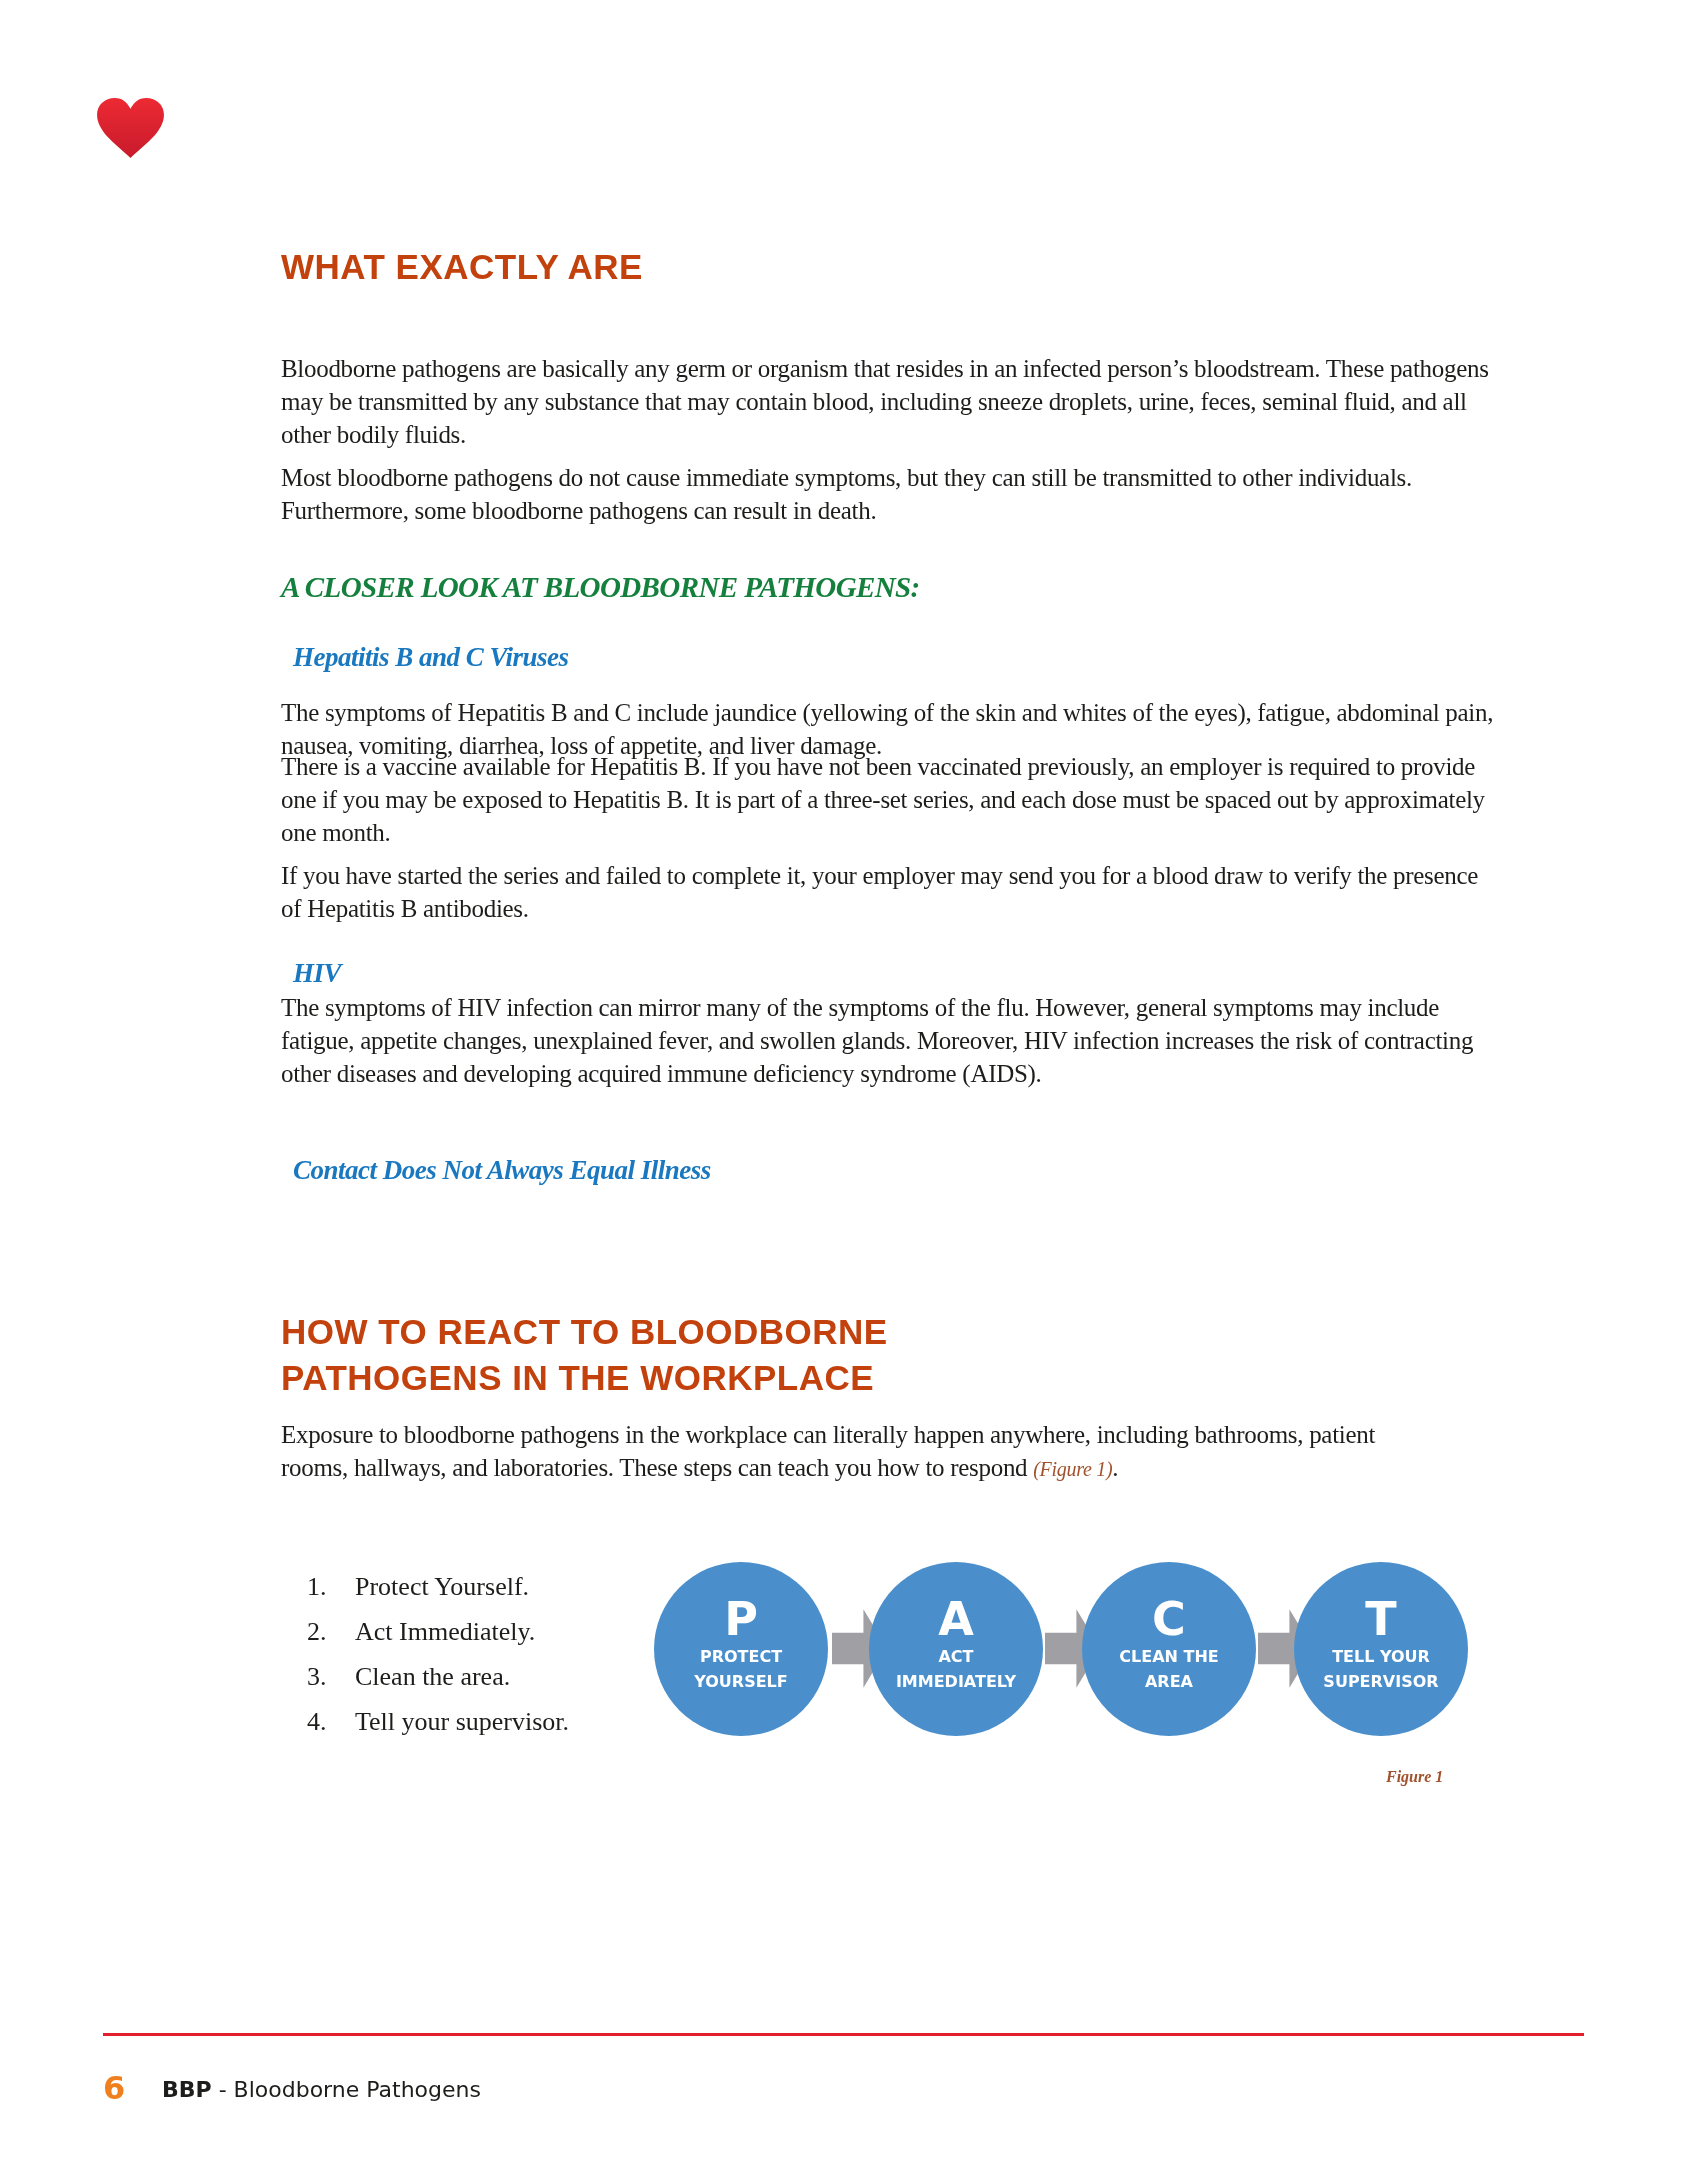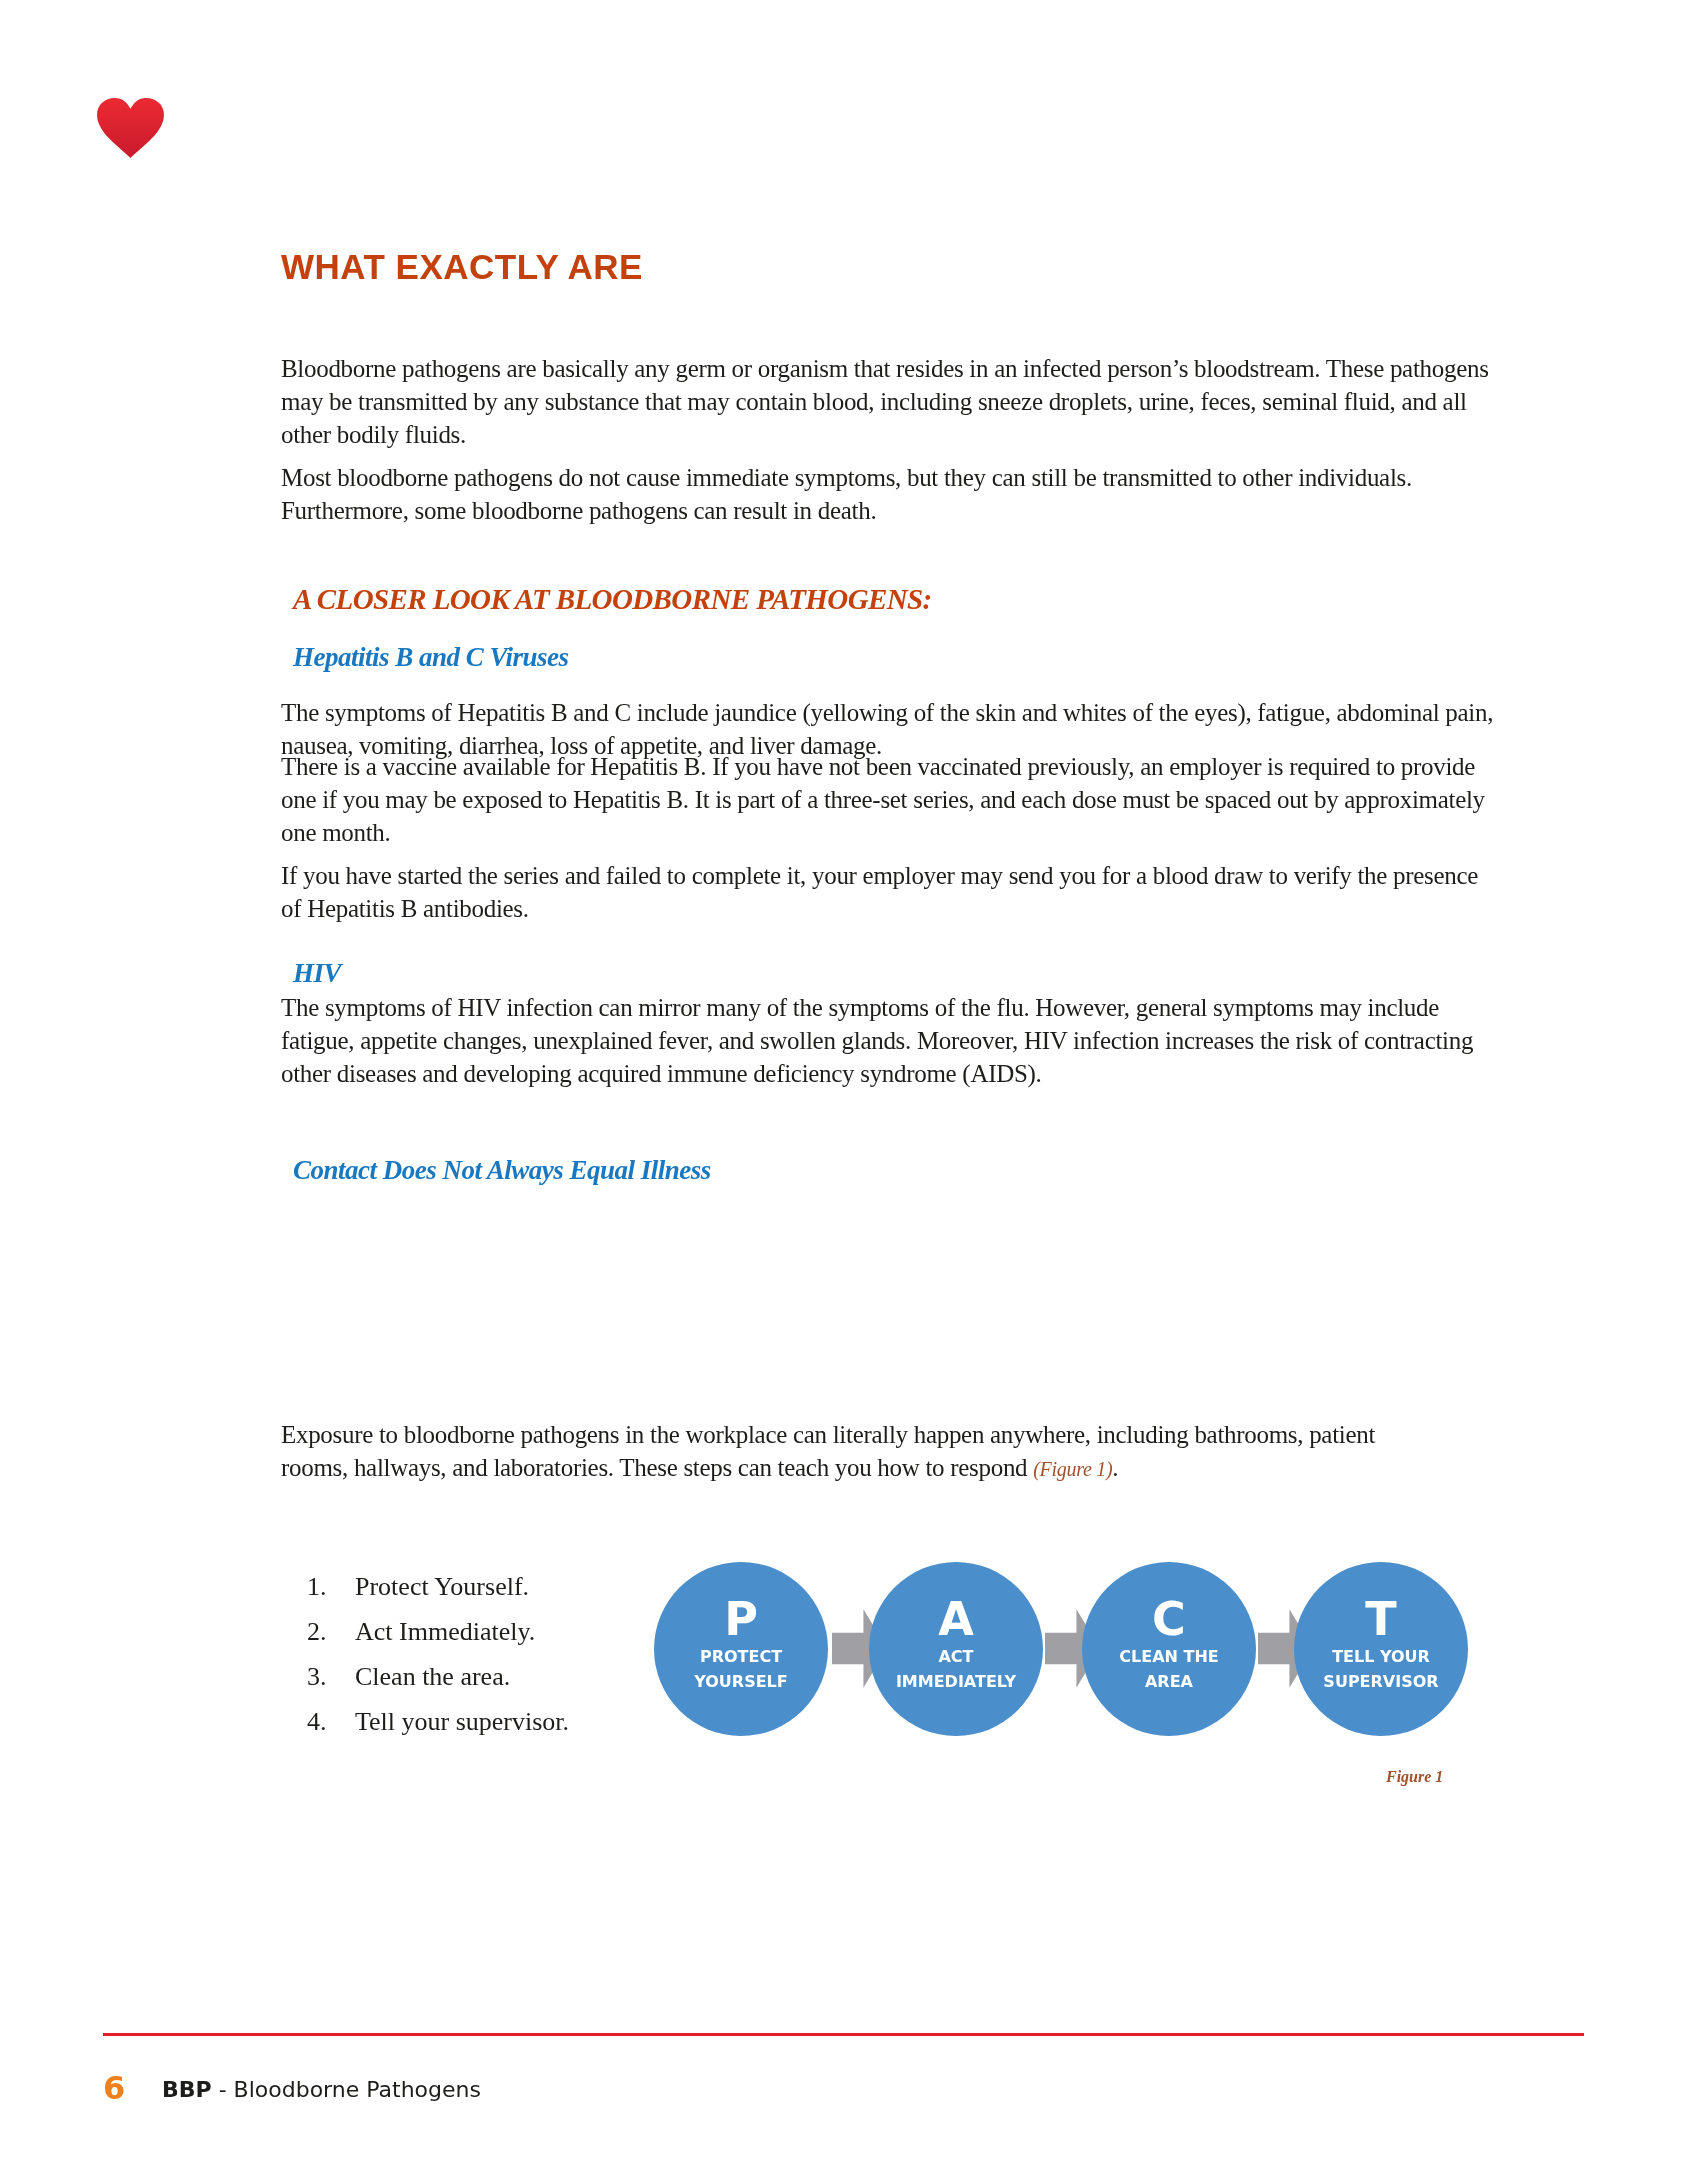--- a/index.html
+++ b/index.html
@@ -12,23 +12,23 @@
     position: absolute; left: 281px; width: 1188px; margin: 0;
     font-family: "Liberation Sans", sans-serif; font-weight: bold;
     color: #c2410c; font-size: 35px; line-height: 46px; letter-spacing: 0.5px;
   }
   .body-text {
     position: absolute; left: 281px; width: 1218px; margin: 0;
     font-family: "Liberation Serif", serif; color: #1d1d1b;
     font-size: 25px; line-height: 33px; letter-spacing: -0.3px;
   }
   .h2 {
-    position: absolute; left: 281px; margin: 12px;
+    position: absolute; left: 281px; margin: 0;
     font-family: "Liberation Serif", serif; font-weight: bold; font-style: italic;
-    color: #c2410c; font-size: 29px; line-height: 36px; letter-spacing: -0.6px;
+    color: #15803d; font-size: 29px; line-height: 36px; letter-spacing: -0.6px;
   }
   .h3 {
     position: absolute; left: 281px; margin: 12px;
     font-family: "Liberation Serif", serif; font-weight: bold; font-style: italic;
     color: #1978bf; font-size: 27px; line-height: 34px; letter-spacing: -0.5px;
   }
   .figref { font-style: italic; color: #a0522d; font-size: 20px; }
 
   .steps-list {
     position: absolute; left: 307px; top: 1564px; margin: 0; padding: 0; list-style: none;
@@ -91,20 +91,24 @@
   <h3 class="h3" style="top:628px;">Hepatitis B and C Viruses</h3>
   <p class="body-text" style="top:696px;">The symptoms of Hepatitis B and C include jaundice (yellowing of the skin and whites of the eyes), fatigue, abdominal pain, nausea, vomiting, diarrhea, loss of appetite, and liver damage.</p>
   <p class="body-text" style="top:750px;">There is a vaccine available for Hepatitis B. If you have not been vaccinated previously, an employer is required to provide one if you may be exposed to Hepatitis B. It is part of a three-set series, and each dose must be spaced out by approximately one month.</p>
   <p class="body-text" style="top:859px;">If you have started the series and failed to complete it, your employer may send you for a blood draw to verify the presence of Hepatitis B antibodies.</p>
 
   <h3 class="h3" style="top:944px;">HIV</h3>
   <p class="body-text" style="top:991px;">The symptoms of HIV infection can mirror many of the symptoms of the flu. However, general symptoms may include fatigue, appetite changes, unexplained fever, and swollen glands. Moreover, HIV infection increases the risk of contracting other diseases and developing acquired immune deficiency syndrome (AIDS).</p>
 
   <h3 class="h3" style="top:1141px;">Contact Does Not Always Equal Illness</h3>
 
+  <h1 class="h1" style="top:1309px;">
+    <span>HOW TO REACT TO BLOODBORNE</span><br>
+    <span>PATHOGENS IN THE WORKPLACE</span>
+  </h1>
   <p class="body-text" style="top:1418px; width:1119px;">
     <span>Exposure to bloodborne pathogens in the workplace can literally happen anywhere, including bathrooms, patient rooms, hallways, and laboratories. These steps can teach you how to respond</span>
     <span class="figref">(Figure 1)</span><span>.</span>
   </p>
 
   <ol class="steps-list">
     <li>
         <span class="num">1.</span>
         <span>Protect Yourself.</span>
       </li>

